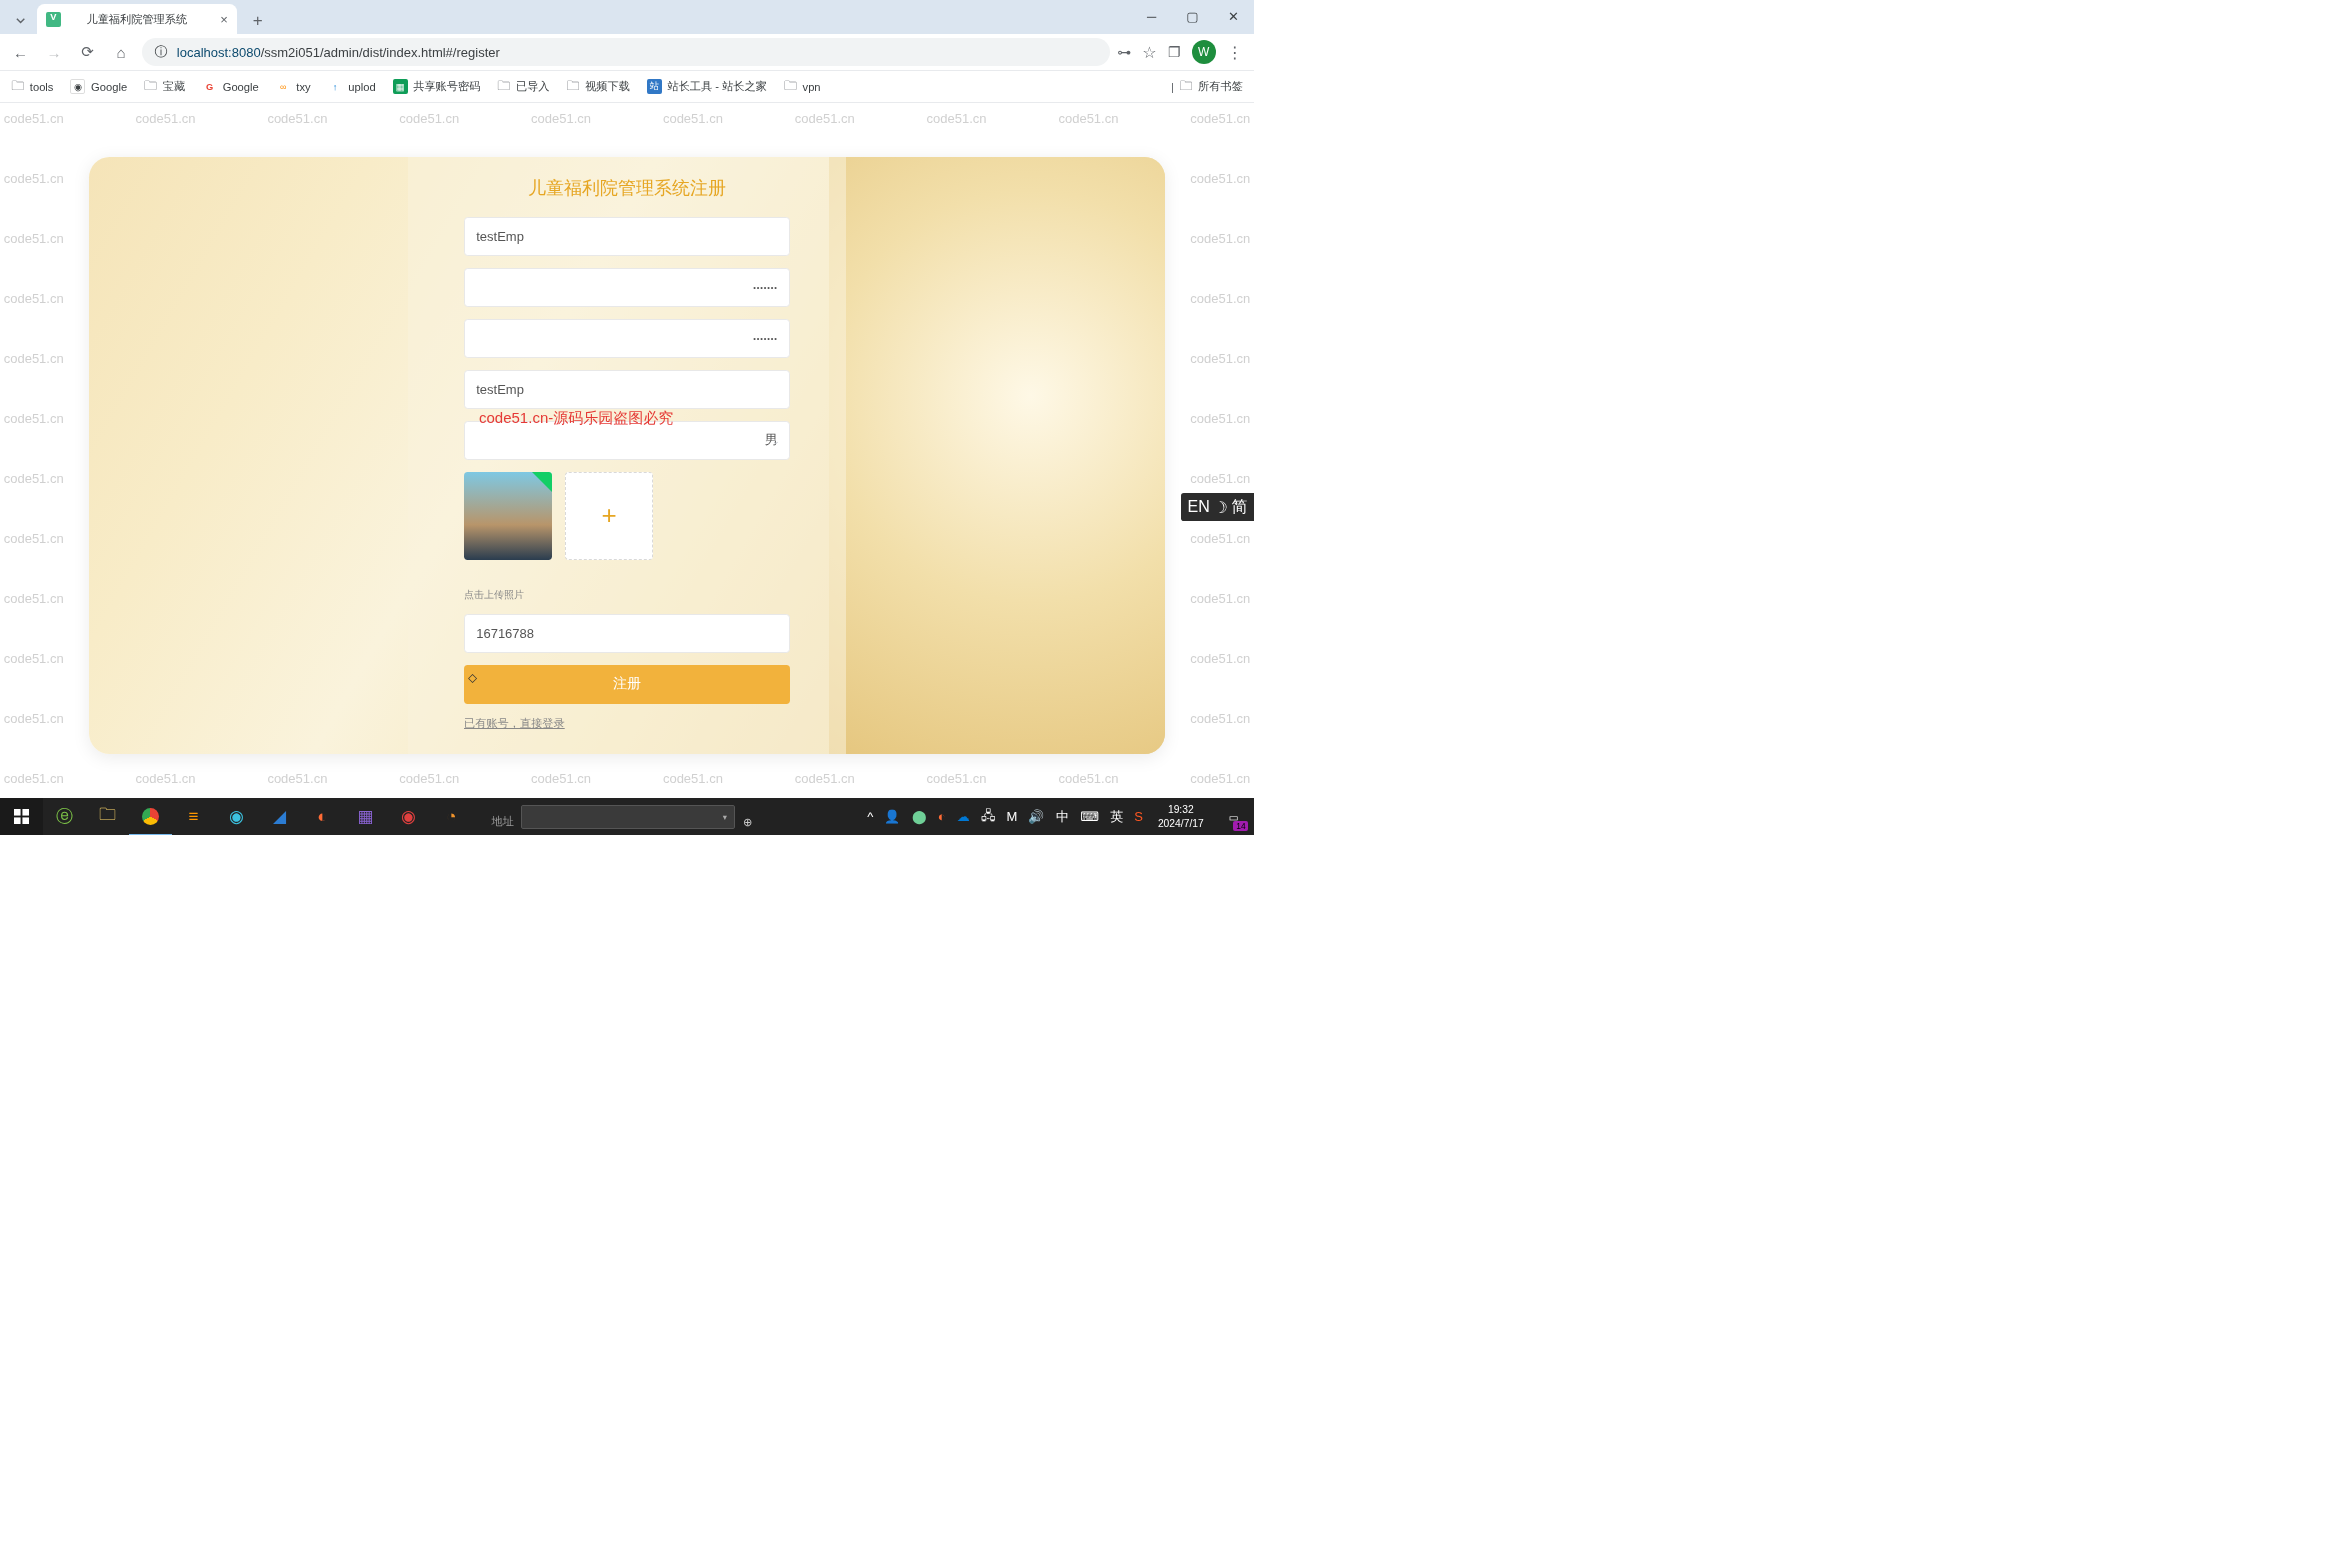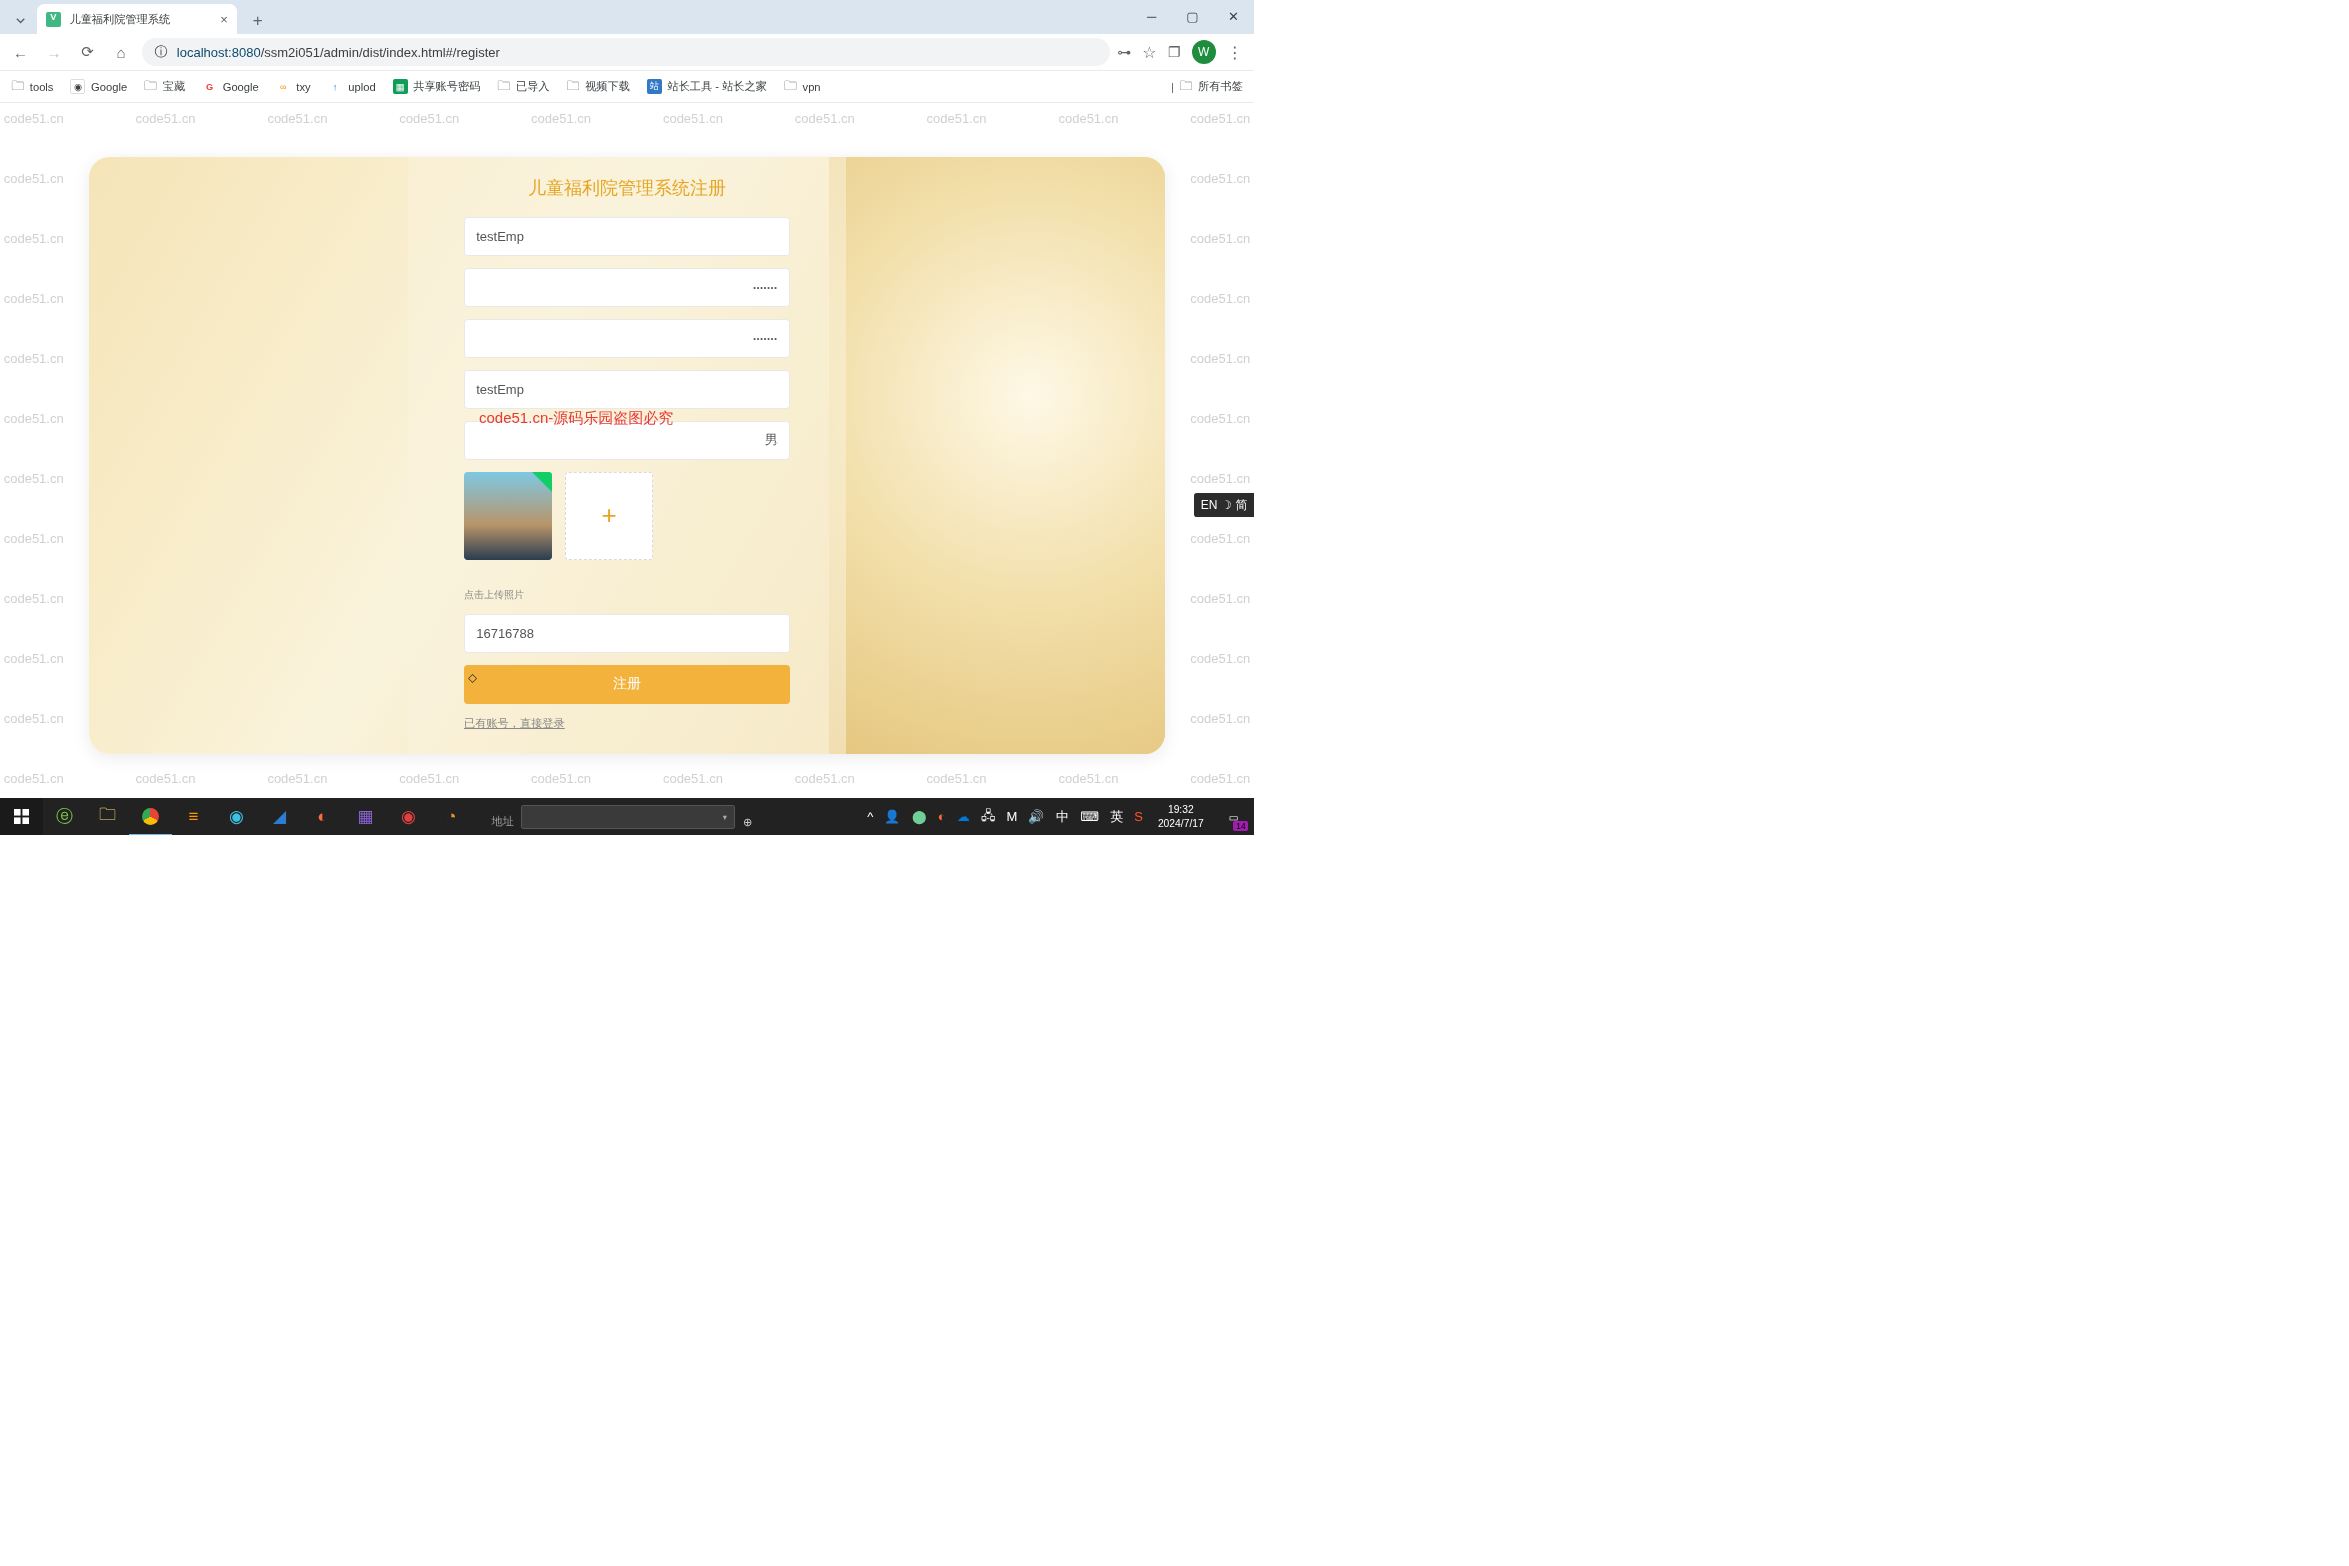--- a/index.html
+++ b/index.html
@@ -31,21 +31,21 @@
   margin-right: 3.7px;
 }
 .tab {
   background: #ffffff;
   height: 30px;
   width: 200px;
   border-radius: 7.5px 7.5px 0 0;
   display: flex;
   align-items: center;
   padding: 0 9.3px;
-  gap: 8px;
+  gap: 25px;
   font-size: 11.2px;
   color: #3c4043;
   justify-content: center;
 }
 .tab-favicon {
   width: 15px;
   height: 15px;
   background: #41b883;
   border-radius: 1.9px;
   position: relative;
@@ -350,21 +350,21 @@
   font-size: 13px;
   color: #333;
 }
 
 .ime-badge {
   position: absolute;
   right: 0;
   top: 390px;
   background: #2c2c2c;
   color: #fff;
-  font-size: 12px;
+  font-size: 16px;
   padding: 3.7px 6.5px;
   border-radius: 2.8px 0 0 2.8px;
   z-index: 50;
   display: flex;
   gap: 3.7px;
   align-items: center;
 }
 
 
 .taskbar {

